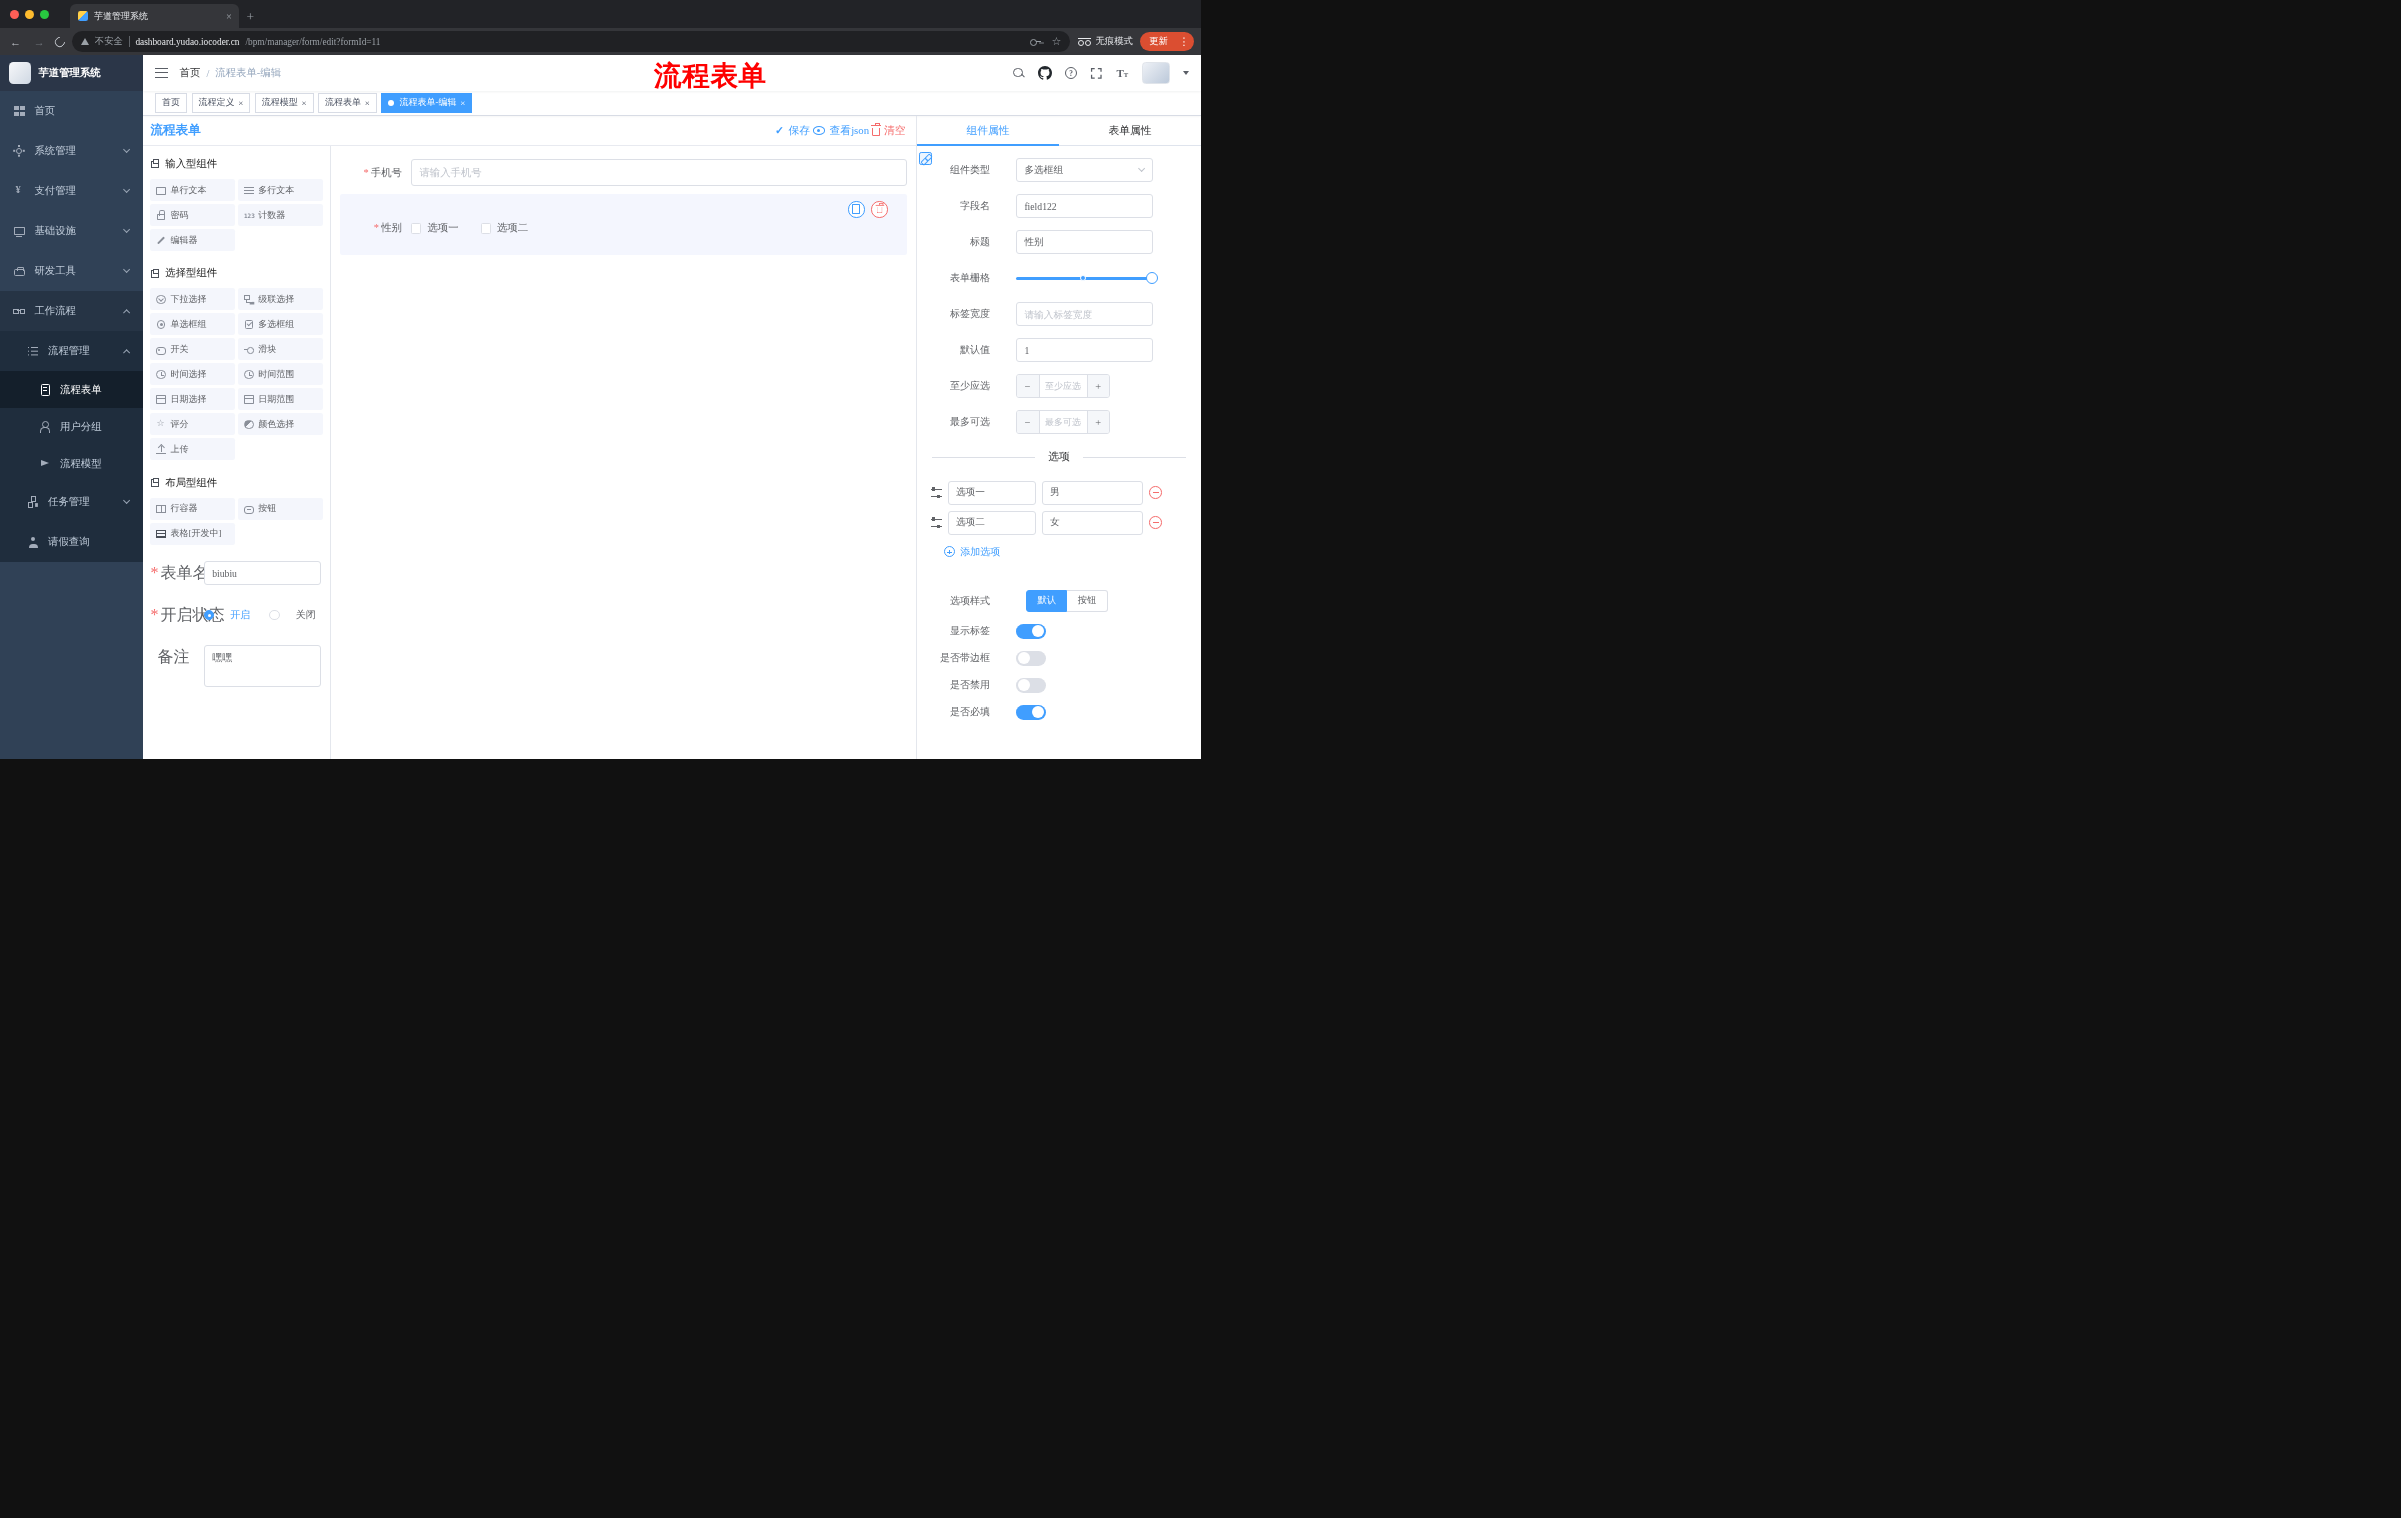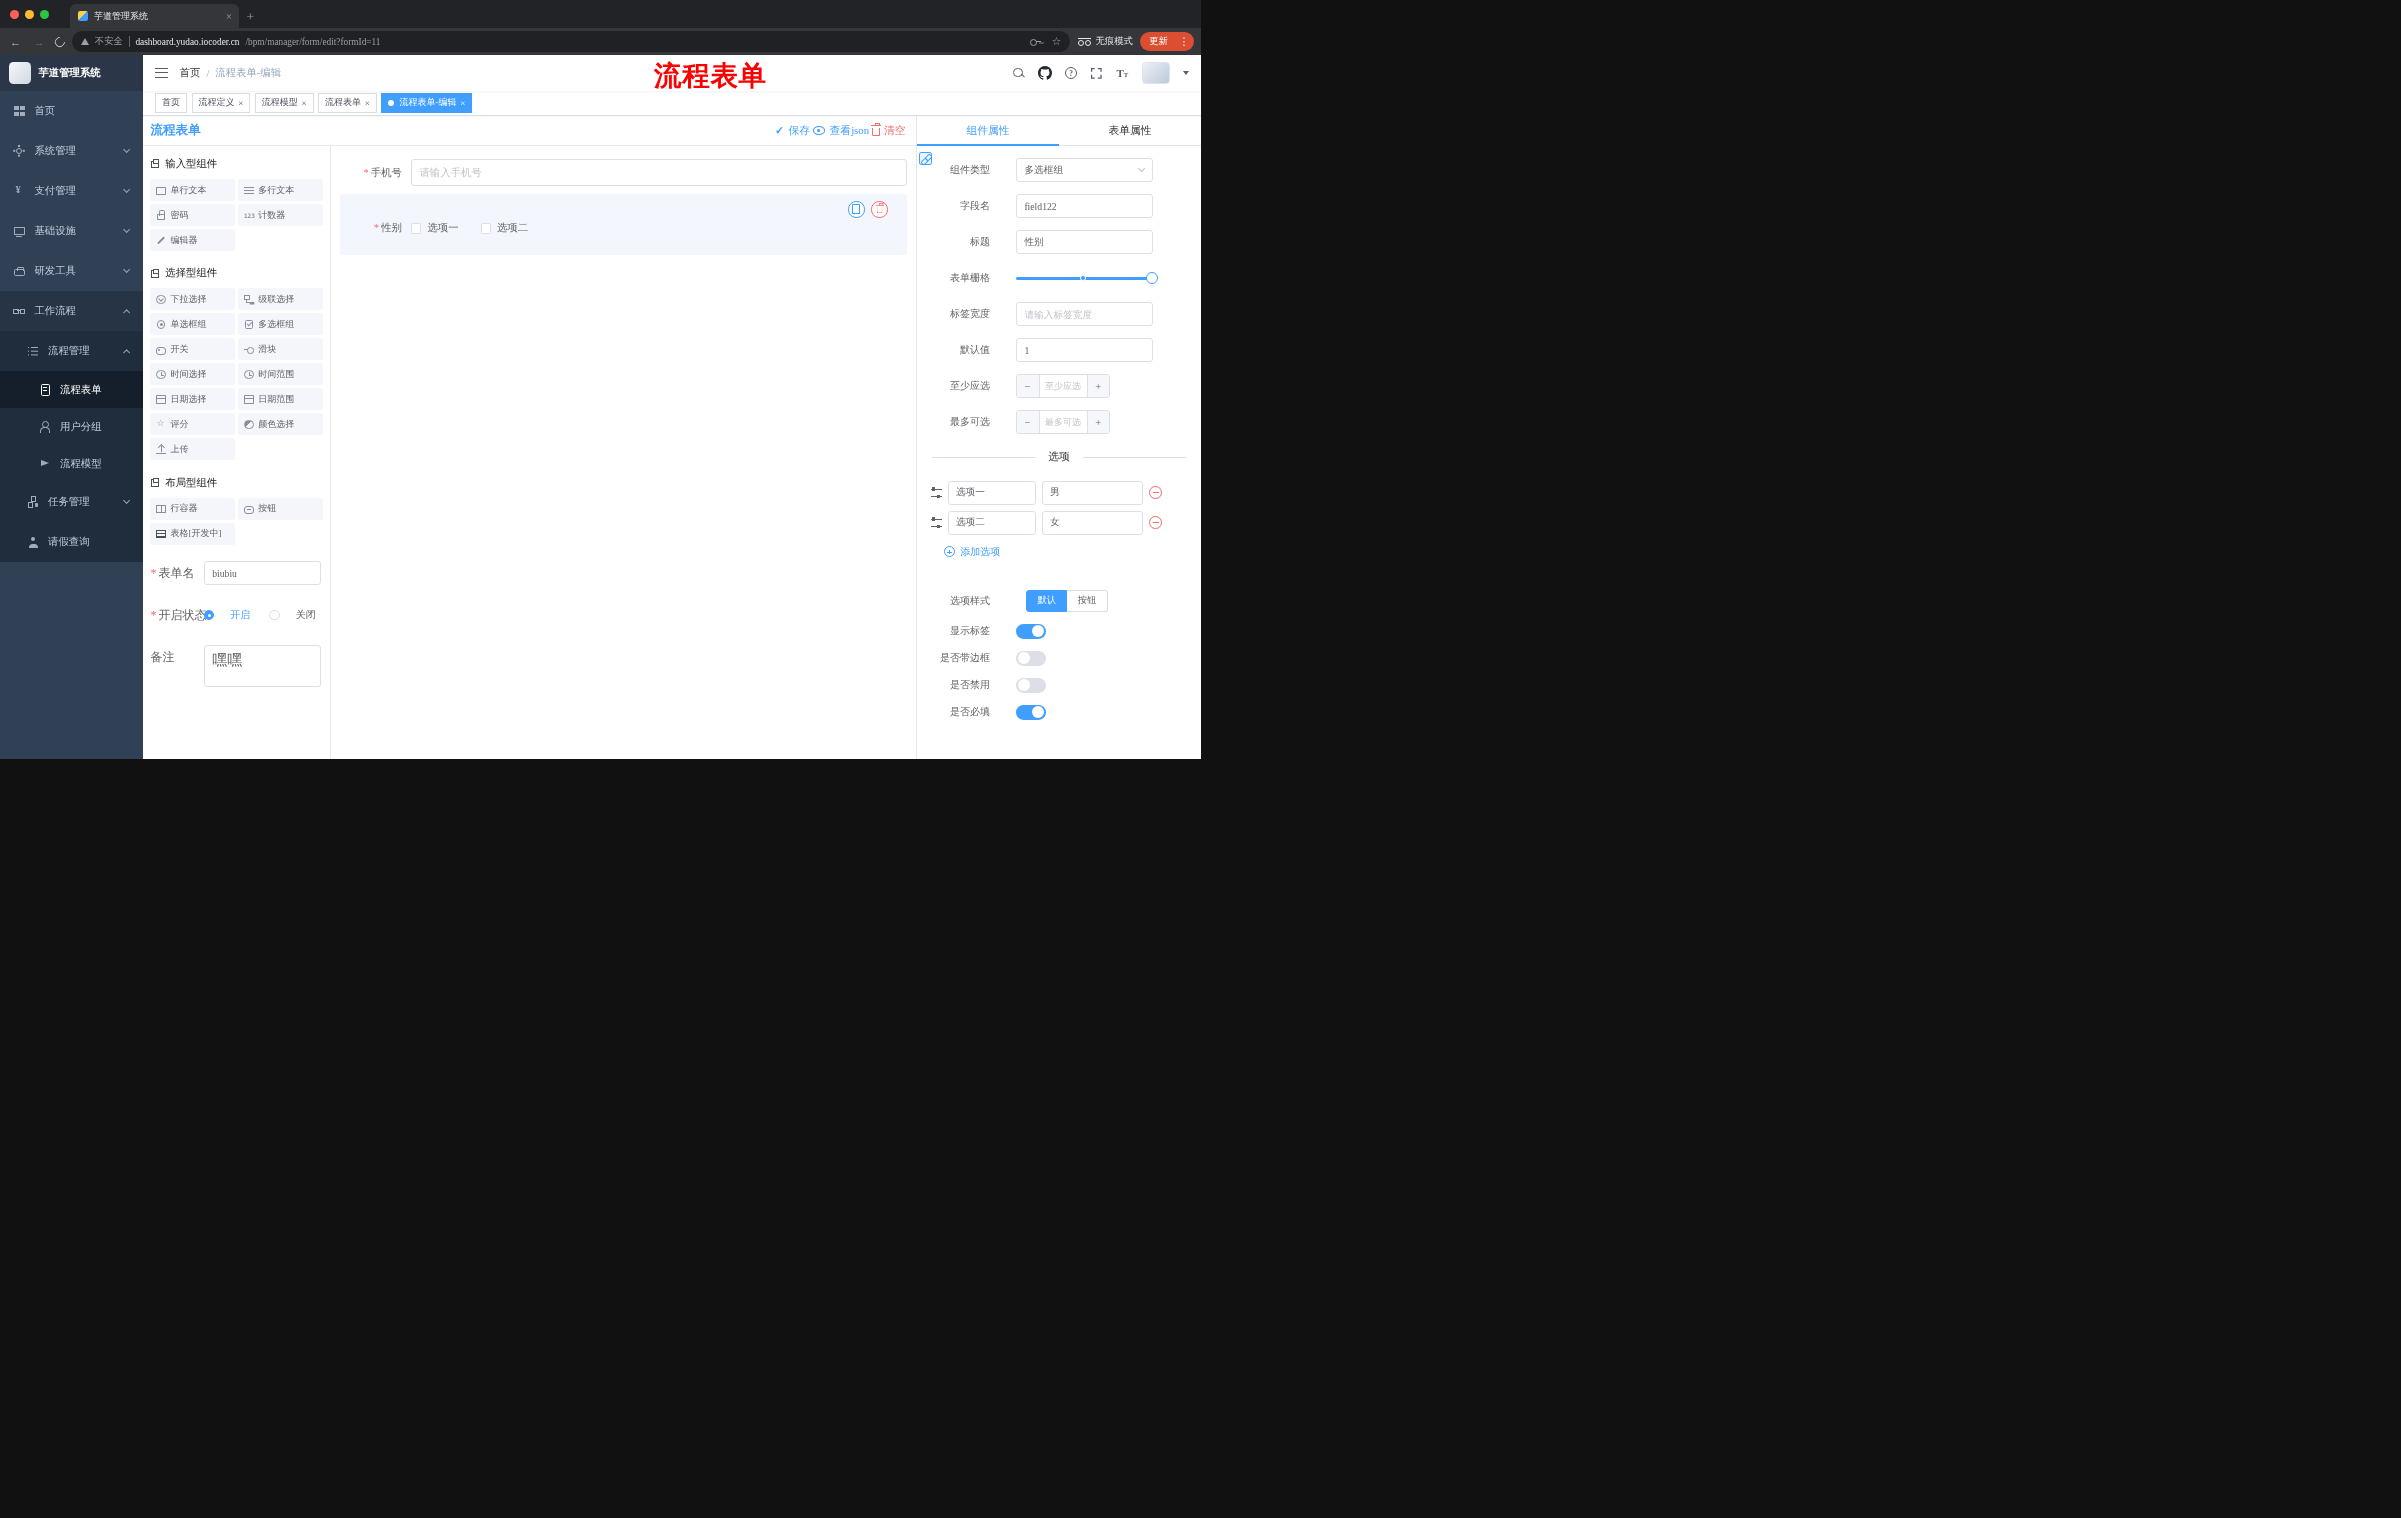--- a/index.html
+++ b/index.html
@@ -175,31 +175,31 @@
   .pi-btnc::before{content:"";position:absolute;left:0;right:0;top:2.2px;height:6px;border:0.9px solid currentColor;border-radius:3px;}
   .pi-btnc::after{content:"";position:absolute;left:3px;right:3px;top:4.8px;height:0.9px;background:currentColor;}
   .pi-table{color:#4a4f58;}
   .pi-table::before{content:"";position:absolute;inset:0.7px 0;border:1px solid currentColor;background:
      linear-gradient(to right,transparent 0 2.6px,currentColor 2.6px 3.5px,transparent 3.5px 5.6px,currentColor 5.6px 6.5px,transparent 6.5px),
      linear-gradient(to bottom,transparent 0 2.2px,currentColor 2.2px 3.1px,transparent 3.1px 5.2px,currentColor 5.2px 6.1px,transparent 6.1px);}
 
   
   .meta-form{margin-top:16.3px;display:flex;flex-direction:column;gap:18px;padding-right:1.5px;}
   .meta-row{display:flex;align-items:flex-start;gap:7.4px;}
-  .meta-label{width:46px;flex:none;text-align:left;font-size:12px;color:#606266;line-height:24px;white-space:nowrap;}
+  .meta-label{width:46px;flex:none;text-align:center;font-size:16px;color:#606266;line-height:24px;white-space:nowrap;}
   .required::before{content:"*";color:#F56C6C;margin-right:2.2px;}
   .el-input{height:24px;border:0.7px solid #dcdfe6;border-radius:3px;padding:0 7.4px;font-size:9.7px;color:#606266;background:#fff;outline:none;font-family:inherit;}
   .meta-input{flex:1;min-width:0;}
   .radio-group{display:flex;align-items:center;gap:19.3px;height:24px;}
   .radio{display:flex;align-items:center;gap:16px;font-size:10px;color:#606266;}
   .rd{width:10.4px;height:10.4px;border-radius:50%;border:0.7px solid #dcdfe6;background:#fff;position:relative;flex:none;}
   .rd.checked{border-color:#409EFF;background:#409EFF;}
   .rd.checked::after{content:"";position:absolute;left:3px;top:3px;width:3px;height:3px;border-radius:50%;background:#fff;}
   .radio.checked-label{color:#409EFF;}
-  .meta-textarea{flex:1;min-width:0;height:42px;border:0.7px solid #dcdfe6;border-radius:3px;padding:4.5px 7.4px;font-size:15px;color:#606266;resize:none;outline:none;font-family:inherit;}
+  .meta-textarea{flex:1;min-width:0;height:42px;border:0.7px solid #dcdfe6;border-radius:3px;padding:4.5px 7.4px;font-size:10px;color:#606266;resize:none;outline:none;font-family:inherit;}
 
   
   .canvas{flex:1;padding:10.4px 9px;overflow:hidden;background:#fff;}
   .cv-row{display:flex;align-items:center;}
   .cv-label{width:71px;flex:none;text-align:right;padding-right:9px;font-size:10.4px;color:#606266;white-space:nowrap;}
   .cv-input{flex:1;height:27px;font-size:10.4px;}
   .cv-input::placeholder,.el-input::placeholder{color:#c0c4cc;}
   .draw-item{padding:3px 0;margin-bottom:4.5px;border-radius:2.2px;position:relative;}
   .draw-item.selected{background:#f4f6fe;padding:24px 10.4px 16.3px 0;}
   .draw-actions{position:absolute;top:7.4px;right:19.3px;display:flex;gap:6.7px;}

